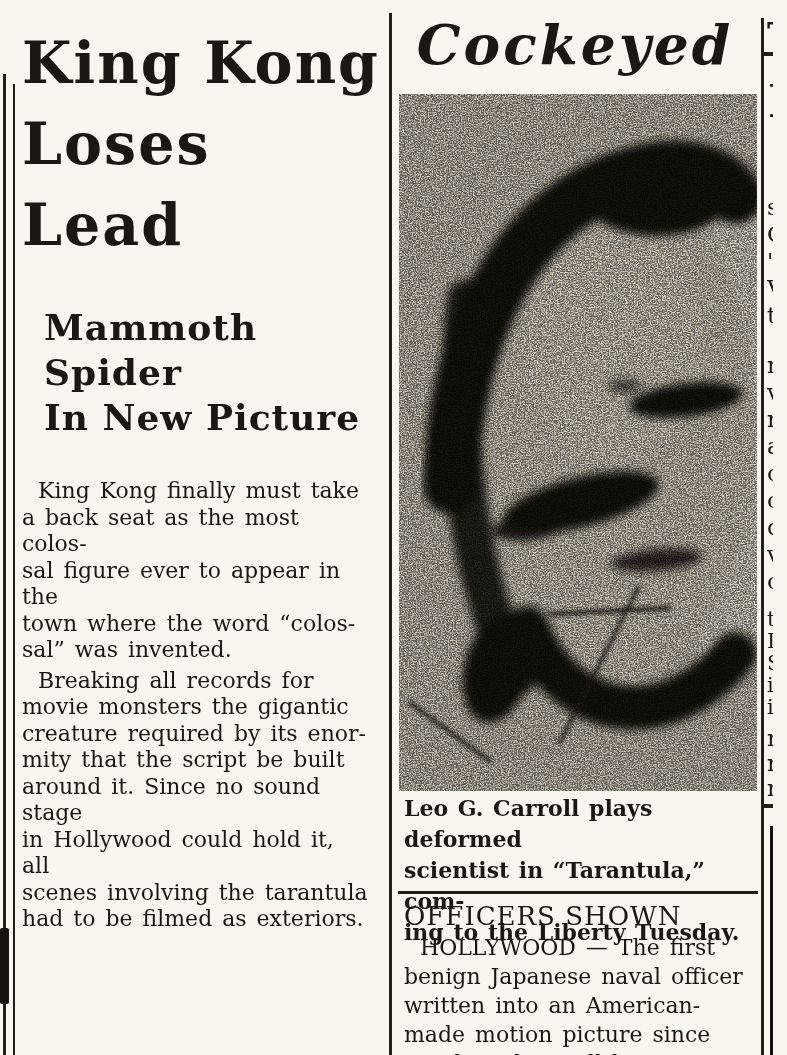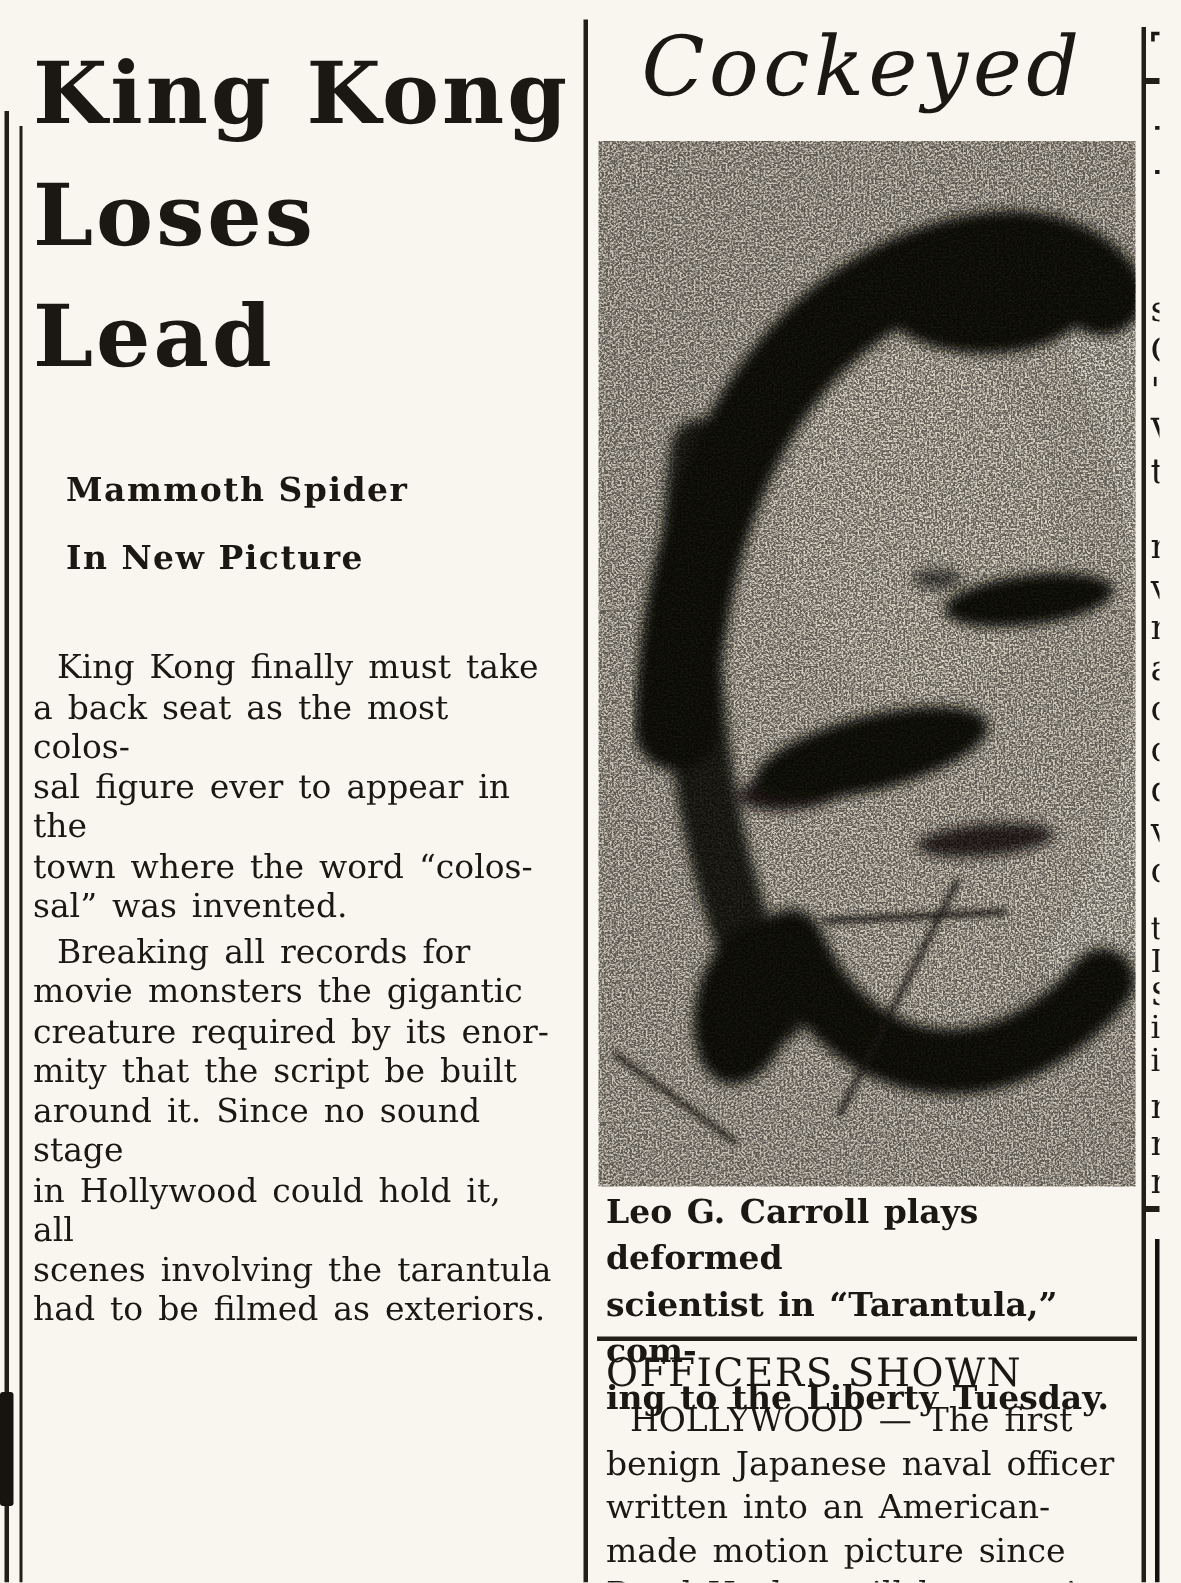--- a/index.html
+++ b/index.html
@@ -25,33 +25,33 @@
 
   .prelines{white-space:pre-line;}
 
   
   .col-left{position:absolute;left:22px;top:22px;width:364px;}
   .headline{
     margin:0;font-size:57px;font-weight:bold;line-height:81px;
     letter-spacing:2px;white-space:pre-line;
   }
   .subhead{
-    margin:40px 0 0 22px;font-size:22px;font-weight:bold;line-height:45px;
+    margin:40px 0 0 22px;font-size:36px;font-weight:bold;line-height:45px;
     letter-spacing:1px;white-space:pre-line;
   }
   .bodytext{margin-top:38px;}
   .bodytext p{
     margin:4px 16px 0 0;font-size:22px;line-height:26.5px;
     text-indent:16px;word-spacing:3px;white-space:pre-line;
   }
 
   
   .cockeyed{
     position:absolute;left:400px;top:12px;width:350px;margin:0;
-    font-size:55px;font-weight:normal;font-style:italic;text-align:center;
+    font-size:55px;font-weight:bold;font-style:italic;text-align:center;
     letter-spacing:3px;
   }
   .photo{position:absolute;left:399px;top:94px;width:358px;height:697px;}
   .photo svg{display:block;}
   .caption{
     position:absolute;left:404px;top:793px;width:352px;margin:0;
     font-size:22px;font-weight:bold;line-height:31px;word-spacing:2px;
     white-space:pre-line;
   }
   .section-header{

